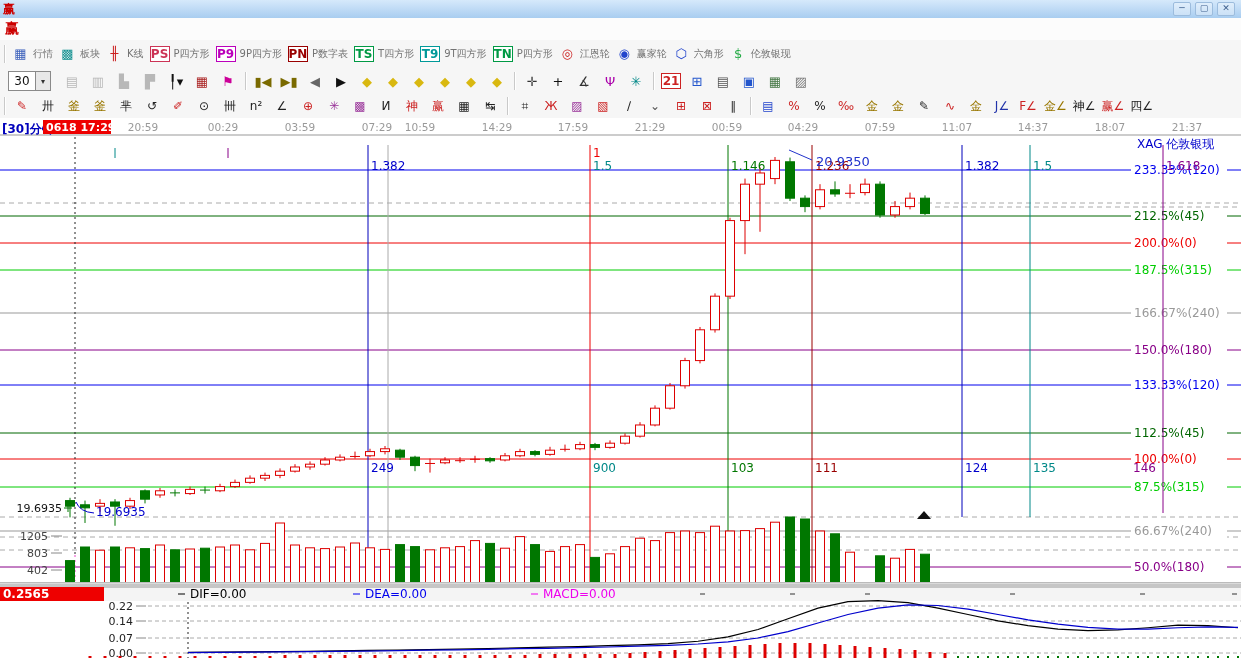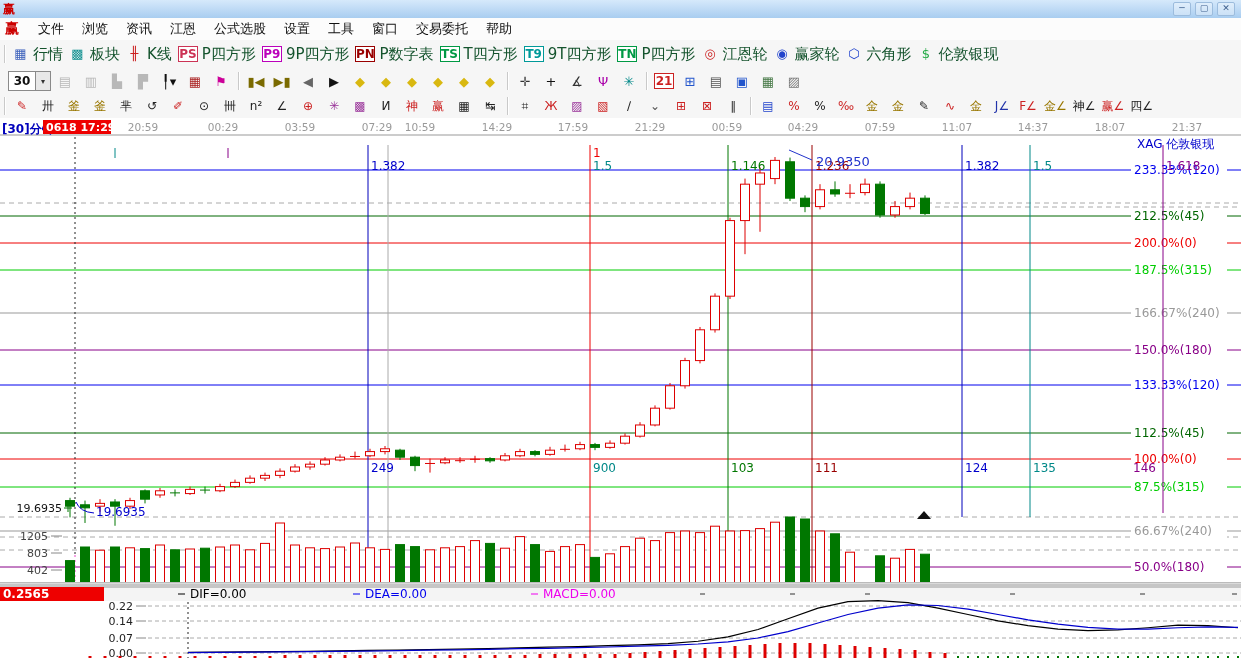--- a/index.html
+++ b/index.html
@@ -21,58 +21,46 @@
   .tbar{position:absolute;left:0;width:1241px;background:#f6f6f6;display:flex;align-items:center;}
   .tb1{top:40px;height:28px;border-bottom:1px solid #e4e4e4;}
   .tb2{top:68px;height:26px;border-bottom:1px solid #e4e4e4;}
   .tb3{top:94px;height:24px;border-bottom:1px solid #d8d8d8;}
   .tsep{width:1px;height:18px;background:#c9c9c9;margin:0 4px;box-shadow:1px 0 0 #fff;}
   .tb-item{display:flex;align-items:center;gap:4px;margin:0 5px;white-space:nowrap;}
   .tb-ic{width:17px;height:16px;display:inline-flex;align-items:center;justify-content:center;
     font-size:13px;line-height:16px;}
   .tb-box{display:inline-flex;align-items:center;justify-content:center;width:18px;height:14px;
     font-size:12px;font-weight:bold;border:1px solid currentColor;background:#fff;}
-  .tb-lab{font-size:15px;color:#14532d;}
+  .tb-lab{font-size:10px;color:#737373;}
   .tbtn{min-width:20px;height:19px;display:inline-flex;align-items:center;justify-content:center;
     font-size:13px;margin:0 1px;border:1px solid transparent;padding:0 1px;}
   .tb3 .tbtn{height:18px;font-size:12px;}
   .combo{display:inline-flex;align-items:center;border:1px solid #8a8a8a;background:#fff;
-    height:18px;margin-left:8px;margin-right:1px;font-weight:bold;}
+    height:18px;margin-left:8px;margin-right:8px;}
   .combo .val{width:26px;text-align:center;font-size:12px;}
   .combo .arr{width:14px;height:100%;border-left:1px solid #8a8a8a;background:#e8e8e8;
     font-size:8px;display:flex;align-items:center;justify-content:center;color:#333;}
   .chart-wrap{position:absolute;top:118px;left:0;width:1241px;height:541px;background:#fff;}
   svg text{font-family:"DejaVu Sans","Liberation Sans",sans-serif;}
 </style>
 </head>
 <body>
 
 <div class="titlebar">
   <span class="title-icon">赢</span>
   <span class="win-btns">
     <span class="win-btn">─</span>
     <span class="win-btn">▢</span>
     <span class="win-btn">✕</span>
   </span>
 </div>
 
 <div class="menubar">
   <span class="logo">赢</span>
-  <span id="menu-items" style="display:flex;height:100%;">
-      <span class="menu-item">文件</span>
-      <span class="menu-item">浏览</span>
-      <span class="menu-item">资讯</span>
-      <span class="menu-item">江恩</span>
-      <span class="menu-item">公式选股</span>
-      <span class="menu-item">设置</span>
-      <span class="menu-item">工具</span>
-      <span class="menu-item">窗口</span>
-      <span class="menu-item">交易委托</span>
-      <span class="menu-item">帮助</span>
-    </span>
 </div>
 
 <div class="tbar tb1">
   <span class="tsep"></span>
   <span id="tb1-items" style="display:flex;align-items:center;">
       <span class="tb-item tbtn">
         <span class="tb-ic" style="color: rgb(58, 95, 187);">▦</span>
         <span class="tb-lab">行情</span>
       </span>
       <span class="tb-item tbtn">

